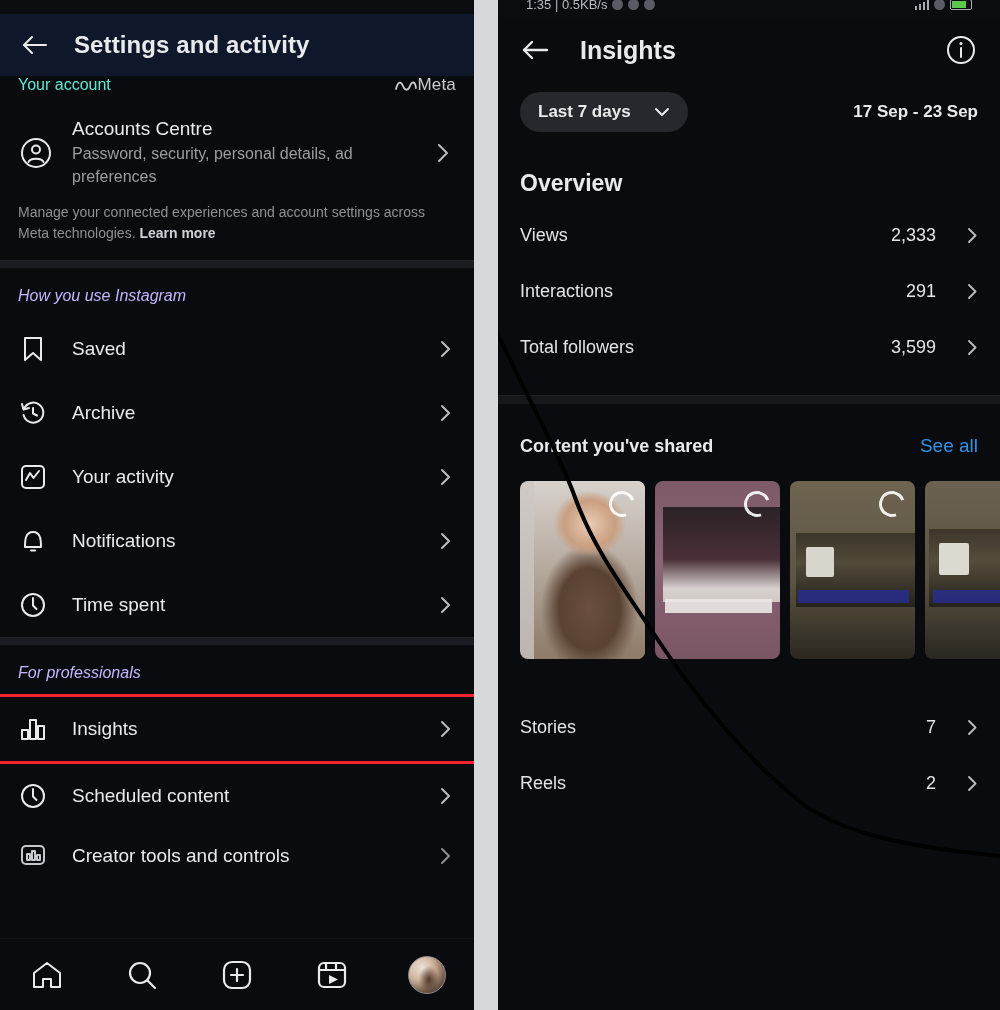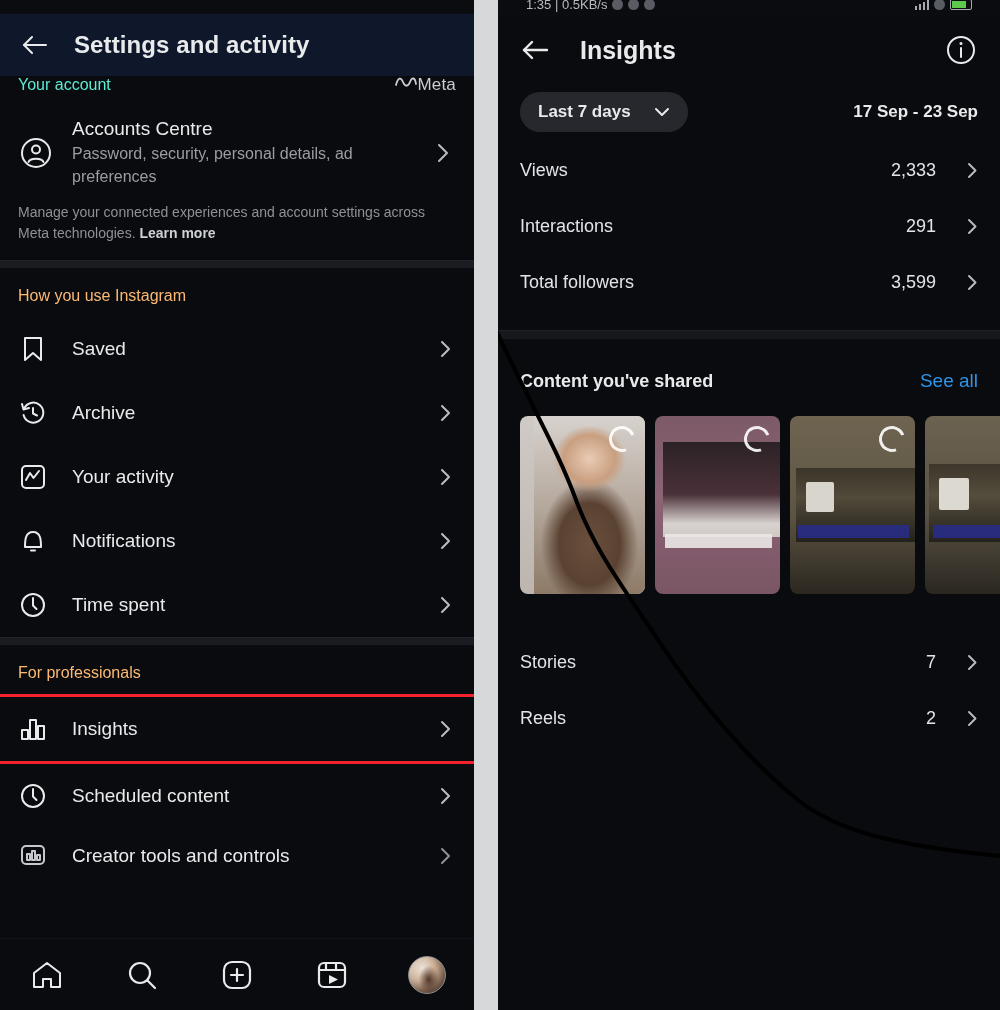--- a/index.html
+++ b/index.html
@@ -52,21 +52,21 @@
     height: 30px;
     padding: 0 18px;
     display: flex; align-items: center; justify-content: space-between;
     overflow: hidden;
   }
   .subheader .your-account {
     font-size: 16px; color: #5eead4;
     position: relative; top: -6px;
   }
   .meta-badge {
-    display: flex; align-items: flex-start; 
+    display: flex; align-items: center; 
     position: relative; top: -6px;
     color: #c9ccd1; font-size: 17px; letter-spacing: .2px;
   }
 
   .accounts-centre {
     display: flex; align-items: center;
     padding: 12px 18px 4px 18px;
   }
   .ac-icon { width: 36px; flex: 0 0 36px; display: flex; justify-content: center; }
   .ac-text { flex: 1; padding-left: 18px; }
@@ -83,21 +83,21 @@
 
   .divider-band {
     height: 9px;
     background: #1a1c21;
     border-top: 1px solid #212329;
     border-bottom: 1px solid #0c0d11;
   }
 
   .section-label {
     padding: 18px 2px 12px 18px;
-    font-size: 16px; color: #fdba74;
+    font-size: 16px; color: #c4b5fd; font-style: italic;
   }
 
   .row {
     display: flex; align-items: center;
     height: 64px;
     padding: 0 18px;
     position: relative;
   }
   .row-icon { width: 30px; flex: 0 0 30px; display: flex; justify-content: center; align-items: center; }
   .row-label { flex: 1; padding-left: 24px; font-size: 19px; color: #e9eaec; }
@@ -541,20 +541,21 @@
         <span>Last 7 days</span>
         <span>
           <svg width="16" height="10" viewBox="0 0 16 10" fill="none" stroke="#e9eaec" stroke-width="2" stroke-linecap="round" stroke-linejoin="round">
               <polyline points="2,2 8,8 14,2"></polyline>
             </svg>
         </span>
       </div>
       <div class="daterange">17 Sep - 23 Sep</div>
     </div>
 
+    <div class="r-section-title">Overview</div>
 
     <div class="stat-row">
       <div class="stat-label">Views</div>
       <div class="stat-right">
         <div class="stat-value">2,333</div>
         <div class="stat-chev">
           <svg width="12" height="19" viewBox="0 0 12 19" fill="none" stroke="#b9bcc1" stroke-width="1.9" stroke-linecap="round" stroke-linejoin="round">
               <polyline points="3,3 9.5,9.5 3,16"></polyline>
             </svg>
         </div>

